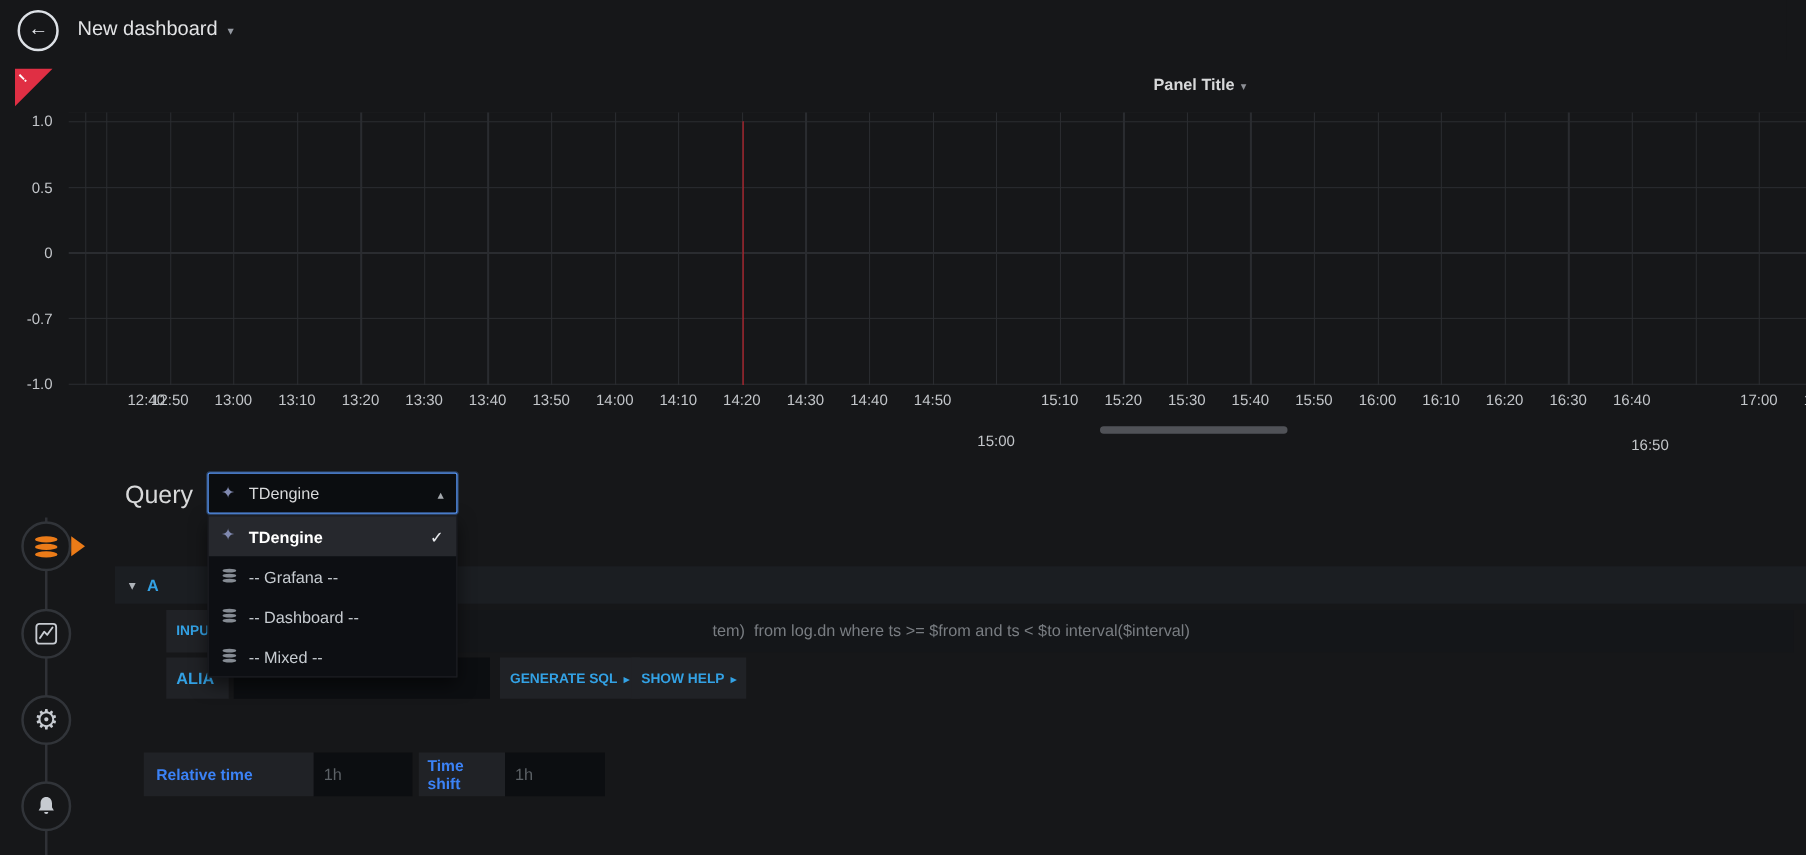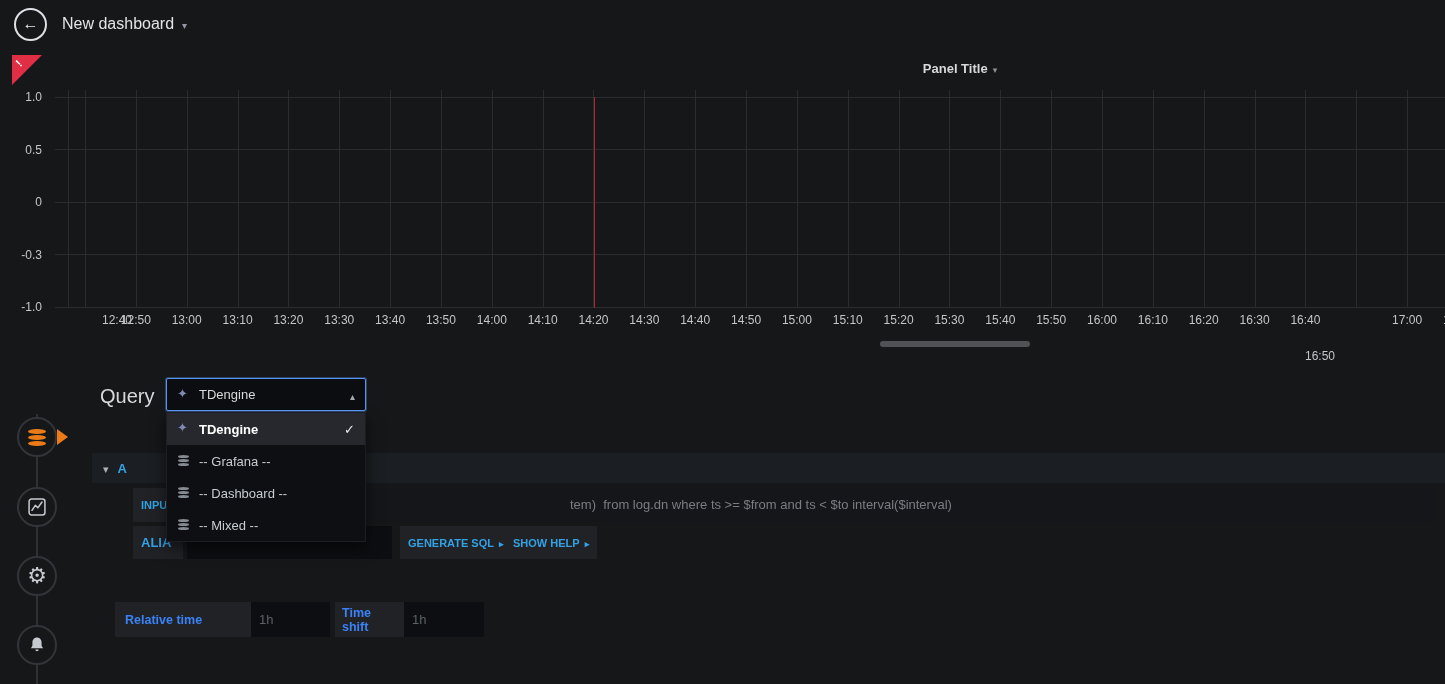--- a/index.html
+++ b/index.html
@@ -102,39 +102,39 @@
   <span class="t">Panel Title</span><span class="pt-caret"></span>
 </div>
 
 <div class="plot">
   <div class="marker" style="left: 538.5px;"></div>
 </div>
 <div class="y-axis">
     <span class="y-tick" style="top: 7px;">1.0</span>
     <span class="y-tick" style="top: 59.5px;">0.5</span>
     <span class="y-tick" style="top: 112px;">0</span>
-    <span class="y-tick" style="top: 164.5px;">-0.3</span>
+    <span class="y-tick" style="top: 164.5px;">-0.7</span>
     <span class="y-tick" style="top: 217px;">-1.0</span>
   </div>
 <div class="x-axis">
     <span class="x-tick" style="left: 30px; margin-left: 32px;">12:40</span>
     <span class="x-tick" style="left: 80.85px;">12:50</span>
     <span class="x-tick" style="left: 131.7px;">13:00</span>
     <span class="x-tick" style="left: 182.55px;">13:10</span>
     <span class="x-tick" style="left: 233.4px;">13:20</span>
     <span class="x-tick" style="left: 284.25px;">13:30</span>
     <span class="x-tick" style="left: 335.1px;">13:40</span>
     <span class="x-tick" style="left: 385.95px;">13:50</span>
     <span class="x-tick" style="left: 436.8px;">14:00</span>
     <span class="x-tick" style="left: 487.65px;">14:10</span>
     <span class="x-tick" style="left: 538.5px;">14:20</span>
     <span class="x-tick" style="left: 589.35px;">14:30</span>
     <span class="x-tick" style="left: 640.2px;">14:40</span>
     <span class="x-tick" style="left: 691.05px;">14:50</span>
-    <span class="x-tick" style="left: 741.9px;">15:00</span>
+    <span class="x-tick" style="left: 741.9px; margin-top: 33px;">15:00</span>
     <span class="x-tick" style="left: 792.75px;">15:10</span>
     <span class="x-tick" style="left: 843.6px;">15:20</span>
     <span class="x-tick" style="left: 894.45px;">15:30</span>
     <span class="x-tick" style="left: 945.3px;">15:40</span>
     <span class="x-tick" style="left: 996.15px;">15:50</span>
     <span class="x-tick" style="left: 1047px;">16:00</span>
     <span class="x-tick" style="left: 1097.85px;">16:10</span>
     <span class="x-tick" style="left: 1148.7px;">16:20</span>
     <span class="x-tick" style="left: 1199.55px;">16:30</span>
     <span class="x-tick" style="left: 1250.4px;">16:40</span>

